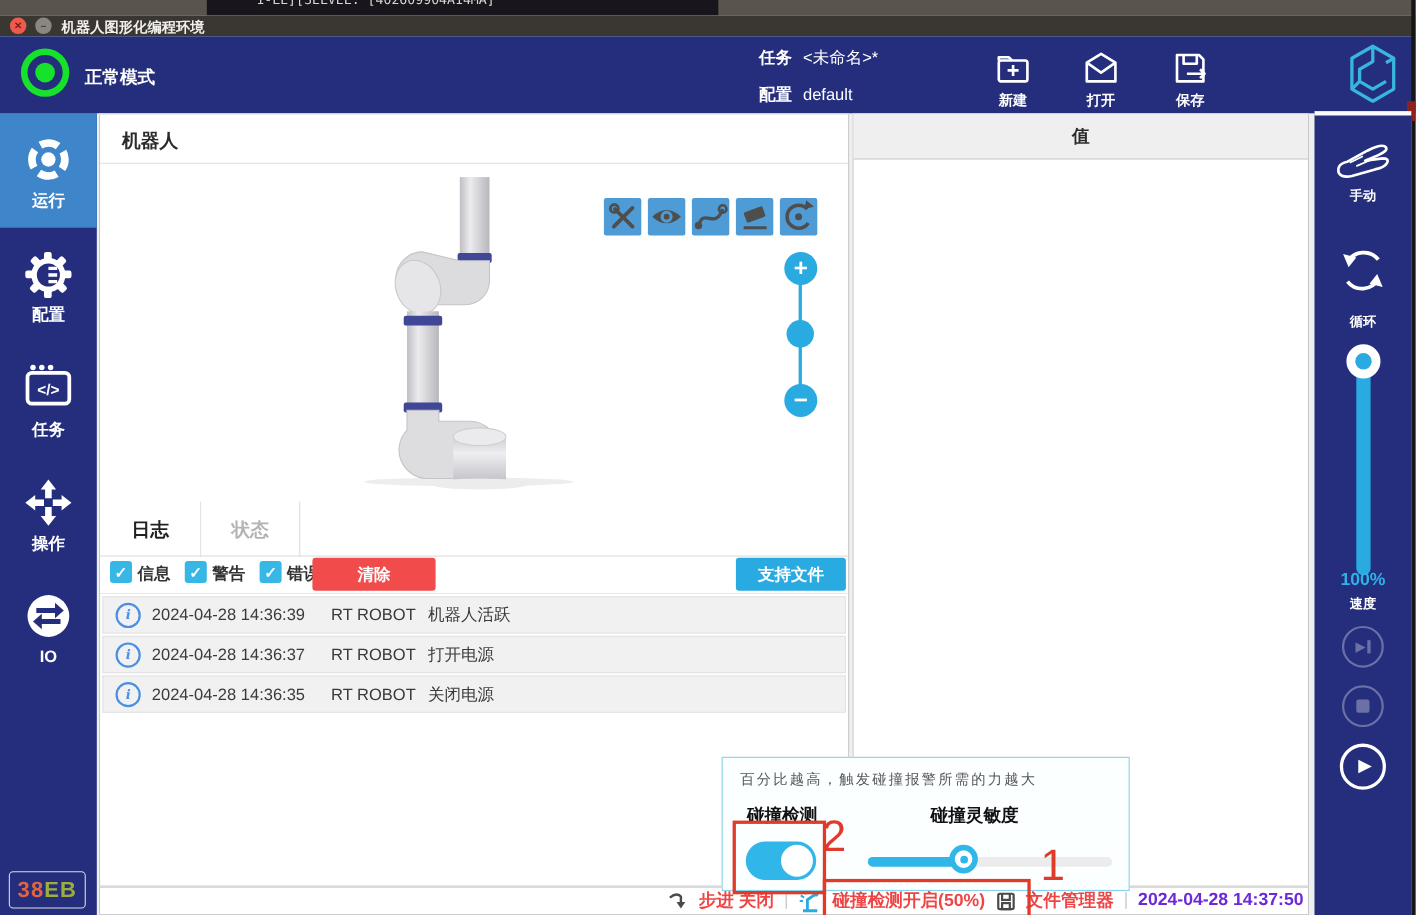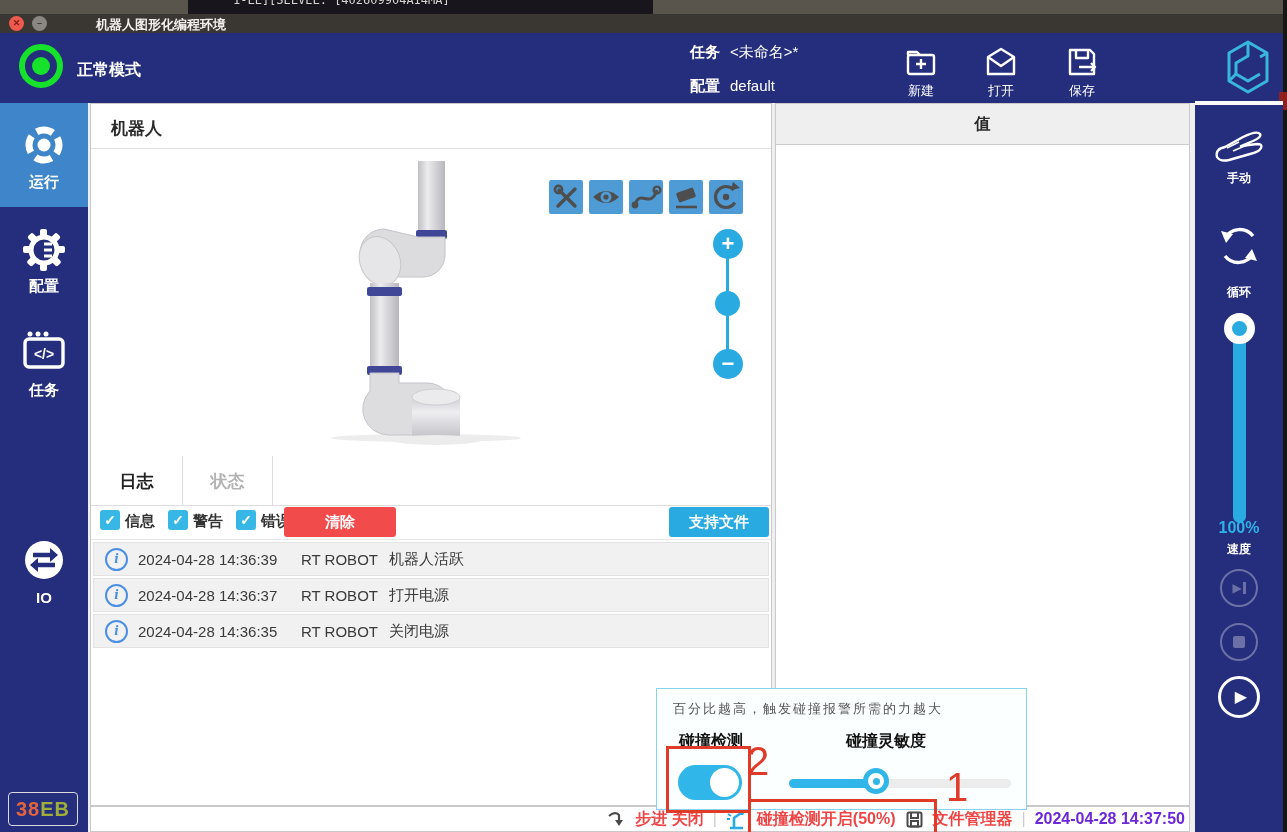--- a/index.html
+++ b/index.html
@@ -10,32 +10,32 @@
   
   .top-strip{left:0;top:0;width:1287px;height:14px;background:#59544c;overflow:hidden;}
   .top-strip .dark{position:absolute;left:188px;top:0;width:465px;height:14px;background:#19151d;overflow:hidden;}
   .top-strip .txt{position:absolute;left:45px;top:-7px;color:#d8d4cf;
                   font:12px "DejaVu Sans Mono",monospace;white-space:nowrap;}
   .titlebar{left:0;top:14px;width:1287px;height:19px;background:#3a3632;}
   .winbtn{position:absolute;top:2px;width:15px;height:15px;border-radius:50%;
           display:flex;align-items:center;justify-content:center;font-size:9px;line-height:1;}
   .winbtn.close{left:9px;background:#ee5a4e;color:#7c1d12;font-weight:700;}
   .winbtn.min{left:32px;background:#8a8681;color:#3b3835;font-weight:700;}
-  .wintitle{position:absolute;left:56px;top:2px;color:#f1efec;font-size:13px;font-weight:700;margin-left:40px;}
+  .wintitle{position:absolute;left:56px;top:2px;color:#f1efec;font-size:13px;font-weight:700;}
 
   
   .header{left:0;top:33px;width:1287px;height:70px;background:#242e7c;color:#fff;}
   .mode-ring{position:absolute;left:19px;top:11px;width:32px;height:32px;border:6px solid #17e22b;
              border-radius:50%;display:flex;align-items:center;justify-content:center;}
   .mode-ring i{width:18px;height:18px;border-radius:50%;background:#17e22b;}
   .mode-label{position:absolute;left:77px;top:27px;font-size:16px;font-weight:700;text-align:center;}
   .kv{position:absolute;font-size:15px;}
   .kv b{font-weight:700;margin-right:10px;}
   .hbtn{position:absolute;top:12px;width:60px;text-align:center;color:#fff;cursor:pointer;}
-  .hbtn .lbl{font-size:13px;font-weight:400;margin-top:3px;}
+  .hbtn .lbl{font-size:13px;font-weight:700;margin-top:3px;}
   .hbtn svg{display:block;margin:0 auto;}
   .logo{position:absolute;left:1226px;top:6px;}
 
   
   .edge{left:1283px;top:0;width:4px;height:832px;background:#161616;}
   .edge-red{left:1279px;top:92px;width:8px;height:18px;background:#8e211d;}
 
   
   .lsb{left:0;top:103px;width:88px;height:729px;background:#242e7c;}
   .lsb-item{position:absolute;left:0;width:88px;height:104px;color:#fff;text-align:center;cursor:pointer;}
@@ -238,20 +238,33 @@
       <span class="ic">
         <svg width="44" height="40" viewBox="0 0 44 40">
           <circle cx="8" cy="3" r="2.5" fill="#fff"></circle>
             <circle cx="16" cy="3" r="2.5" fill="#fff"></circle>
             <circle cx="24" cy="3" r="2.5" fill="#fff"></circle>
           <rect x="3" y="8" width="38" height="28" rx="4" fill="none" stroke="#fff" stroke-width="3.4"></rect>
           <text x="22" y="28" text-anchor="middle" fill="#fff" font-size="14" font-weight="bold" font-family="Liberation Sans,sans-serif">&lt;/&gt;</text>
         </svg>
       </span>
       <span class="lb">任务</span>
+    </div>
+    <div class="lsb-item" style="top:312px;">
+      <span class="ic">
+        <svg width="44" height="44" viewBox="0 0 44 44">
+          <g fill="#fff">
+            <path d="M22,1 L29,10 H25 V18 H19 V10 H15 Z"></path>
+            <path d="M22,43 L15,34 H19 V26 H25 V34 H29 Z"></path>
+            <path d="M1,22 L10,15 V19 H18 V25 H10 V29 Z"></path>
+            <path d="M43,22 L34,29 V25 H26 V19 H34 V15 Z"></path>
+          </g>
+        </svg>
+      </span>
+      <span class="lb">操作</span>
     </div>
     <div class="lsb-item" style="top:416px;">
       <span class="ic">
         <svg width="42" height="42" viewBox="0 0 42 42">
           <circle cx="21" cy="21" r="19" fill="#fff"></circle>
           <g stroke="#242e7c" stroke-width="4.5" fill="none">
             <path d="M10,16 H28"></path>
               <path d="M32,26 H14"></path>
           </g>
           <g fill="#242e7c">

